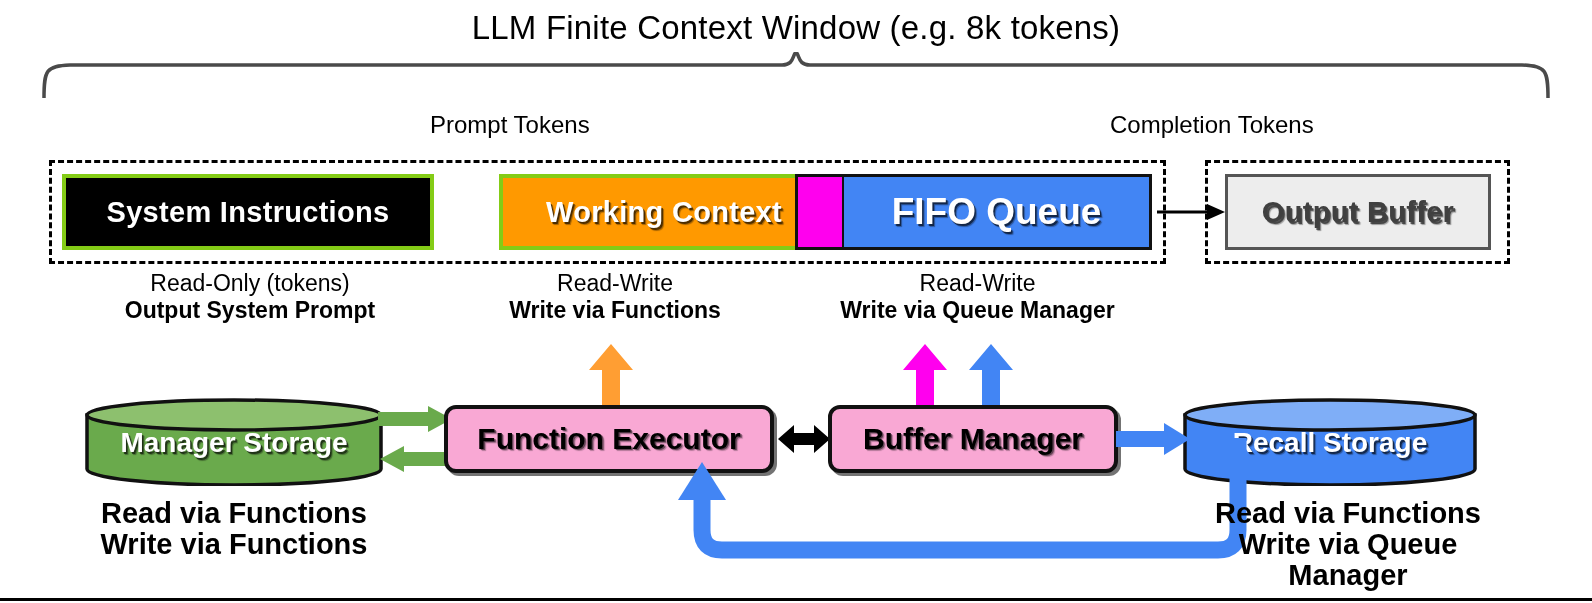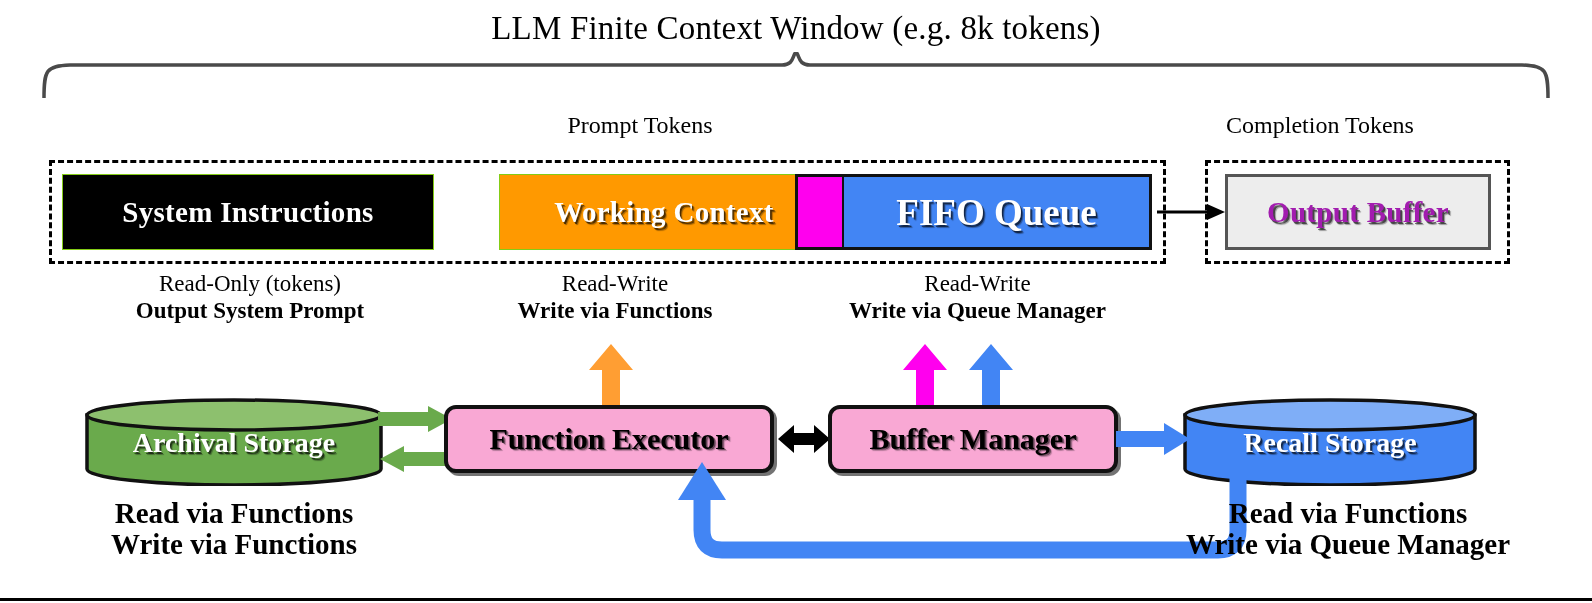--- a/index.html
+++ b/index.html
@@ -6,21 +6,21 @@
     margin: 0;
     padding: 0;
     background: #ffffff;
   }
   #stage {
     position: relative;
     width: 1592px;
     height: 603px;
     background: #ffffff;
     overflow: hidden;
-    font-family: Liberation Serif, serif;
+    font-family: Liberation Sans, sans-serif;
     color: #000000;
   }
   .abs { position: absolute; }
 
   
   #title {
     left: 0; top: 8px; width: 1592px;
     text-align: center;
     font-size: 33px;
     line-height: 40px;
@@ -29,38 +29,37 @@
   }
 
   
   #brace-wrap { left: 40px; top: 52px; width: 1512px; height: 46px; }
 
   
   .section-label {
     font-size: 24px;
     line-height: 30px;
     font-weight: 400;
-    text-align: center;
   }
   #lbl-prompt  { left: 430px; top: 110px; width: 420px; }
   #lbl-compl   { left: 1110px; top: 110px; width: 420px; }
 
   
   .dashed {
     border: 3px dashed #000;
     box-sizing: border-box;
     background: transparent;
   }
   #dash-prompt { left: 49px;  top: 160px; width: 1117px; height: 104px; }
   #dash-compl  { left: 1205px; top: 160px; width: 305px;  height: 104px; }
 
   
   .ctx {
     box-sizing: border-box;
-    border: 1px solid #84cc16;
+    border: 4px solid #84cc16;
     display: flex;
     align-items: center;
     justify-content: center;
     font-weight: bold;
     font-size: 29px;
     letter-spacing: 0.3px;
     white-space: nowrap;
   }
   .ctx-label {
     text-shadow:
@@ -92,21 +91,21 @@
     background: #4285F4;
     color: #ffffff;
     display: flex;
     align-items: center;
     justify-content: center;
     font-weight: bold;
     font-size: 37px;
   }
   #blk-out {
     left: 1225px; top: 174px; width: 266px; height: 76px;
-    background: #EDEDED; color: #a21caf;
+    background: #EDEDED; color: #404040;
     border: 3px solid #555;
   }
 
   
   #mini-arrow { left: 1155px; top: 200px; width: 72px; height: 24px; }
 
   
   .cap {
     text-align: center;
     font-size: 23px;
@@ -257,21 +256,21 @@
     <svg width="46" height="76" viewBox="0 0 46 76" aria-hidden="true">
       <path d="M23 0 L45 26 L32 26 L32 76 L14 76 L14 26 L1 26 Z" fill="#4285F4"></path>
     </svg>
   </div>
 
   <div class="abs" id="cyl-archival">
     <svg width="300" height="88" viewBox="0 0 300 88" aria-hidden="true">
       <path d="M3 17 L3 71 A147 16 0 0 0 297 71 L297 17 Z" fill="#6AAA4C" stroke="#111" stroke-width="3.5"></path>
       <ellipse cx="150" cy="17" rx="147" ry="15" fill="#8DC06E" stroke="#111" stroke-width="3.5"></ellipse>
     </svg>
-    <div class="cyl-label">Archival Storage</div>
+    <div class="cyl-label">Manager Storage</div>
   </div>
 
   <div class="abs" id="cyl-recall">
     <svg width="296" height="88" viewBox="0 0 296 88" aria-hidden="true">
       <path d="M3 17 L3 71 A145 16 0 0 0 293 71 L293 17 Z" fill="#4285F4" stroke="#111" stroke-width="3.5"></path>
       <ellipse cx="148" cy="17" rx="145" ry="15" fill="#7FAEF7" stroke="#111" stroke-width="3.5"></ellipse>
     </svg>
     <div class="cyl-label">Recall Storage</div>
   </div>
 

